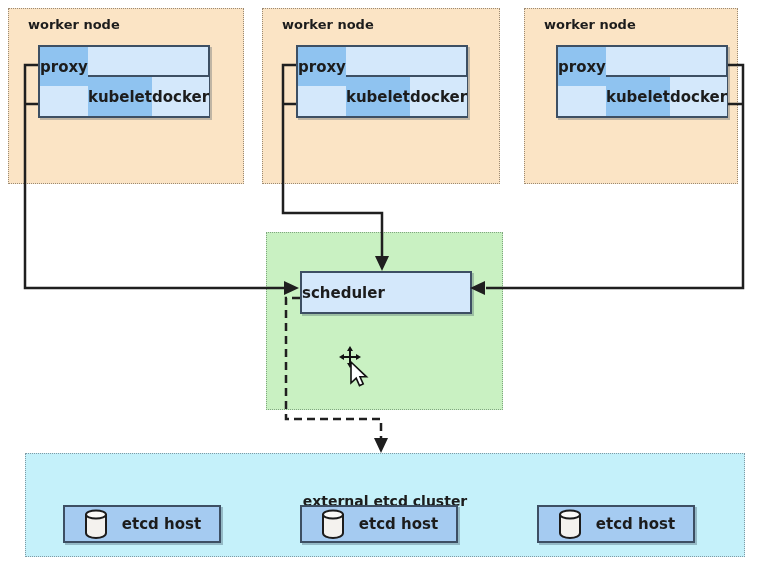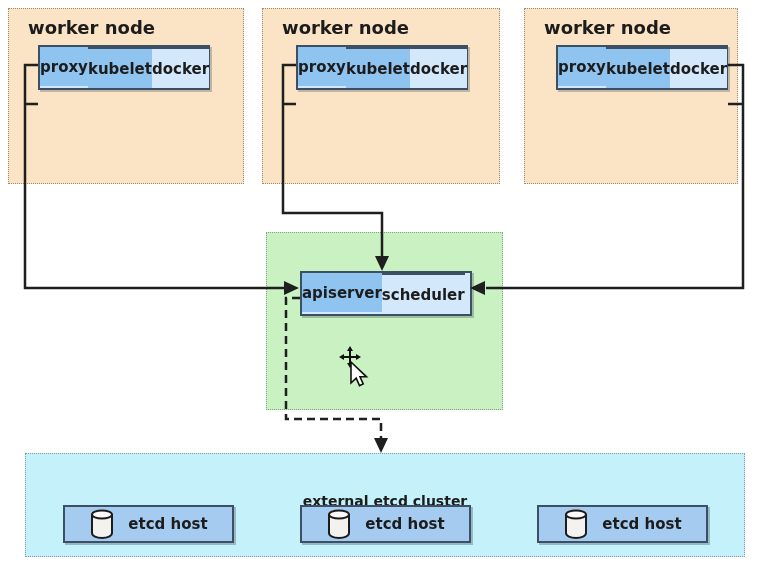--- a/index.html
+++ b/index.html
@@ -5,39 +5,39 @@
   html,body { margin:0; padding:0; background:#fff; }
   .stage {
     position:relative; width:774px; height:563px; background:#ffffff;
     font-family:"DejaVu Sans", sans-serif; overflow:hidden;
   }
   .group { position:absolute; box-sizing:border-box; }
   .worker { background:var(--worker-fill); border:1px dotted #9b8a74; }
   .master { background:var(--master-fill); border:1px dotted #7fa57f; }
   .etcd   { background:var(--etcd-fill);   border:1px dotted #7f9aa5; }
   .group-title {
-    position:absolute; font-weight:bold; font-size:18px; color:#1c1c1c;
+    position:absolute; font-weight:bold; font-size:13px; color:#1c1c1c;
     white-space:nowrap; z-index:2;
   }
   .etcd-title { left:25px; top:465px; width:720px; text-align:center; font-size:14px;margin-top:28px; }
   .stack {
     position:absolute; width:172px; box-sizing:border-box;
     display:flex; z-index:2;
     border:2px solid #3d4f63; box-shadow:2px 2px 0 rgba(40,60,80,.28);
     background:var(--light-blue);
   }
   .row {
     height:39px; display:flex; align-items:center; justify-content:center;
     font-weight:bold; font-size:15px; color:#1c1c1c;
   }
-  .row + .row { border-top:2px solid #3d4f63; }
+  .row + .row { border-top:2px solid #3d4f63;margin-top:28px; }
   .row.blue { background:var(--node-blue); }
   .row.pale { background:var(--light-blue); }
   .host {
-    position:absolute; width:171px; height:38px; box-sizing:border-box; z-index:2;
+    position:absolute; width:158px; height:38px; box-sizing:border-box; z-index:2;
     background:var(--host-fill); border:2px solid #3d4f63;
     box-shadow:2px 2px 0 rgba(40,60,80,.3);
     display:flex; align-items:center; justify-content:center; gap:13px;
     font-weight:bold; font-size:15px; color:#1c1c1c;text-align:center;
   }
   .wires { position:absolute; left:0; top:0; z-index:3; pointer-events:none; }
   .cursor { position:absolute; left:338px; top:345px; z-index:5; pointer-events:none; }
   .watermark {
     position:absolute; left:608px; top:526px; z-index:6; white-space:nowrap;
     font-size:17px; letter-spacing:1px; color:rgba(118,125,132,.72); font-weight:bold;
@@ -69,21 +69,20 @@
     <div class="row blue">kubelet</div>
     <div class="row pale">docker</div>
   </div>
   <div class="stack" style="left:556px; top:45px;">
     <div class="row blue">proxy</div>
     <div class="row blue">kubelet</div>
     <div class="row pale">docker</div>
   </div>
 
   <div class="stack" style="left:300px; top:271px;">
-    <div class="row blue">apiserver</div>
     <div class="row pale">scheduler</div>
   </div>
 
   <div class="host" style="left:63px; top:505px;">
     <svg width="26" height="30" viewBox="0 0 26 30">
       <path d="M3 5 v19 c0 3 4.5 5 10 5 s10 -2 10 -5 V5" fill="#f4f2ee" stroke="#1c1c1c" stroke-width="2"></path>
       <ellipse cx="13" cy="5.5" rx="10" ry="4" fill="#fbfaf8" stroke="#1c1c1c" stroke-width="2"></ellipse>
     </svg>
     <span>etcd host</span>
   </div>

